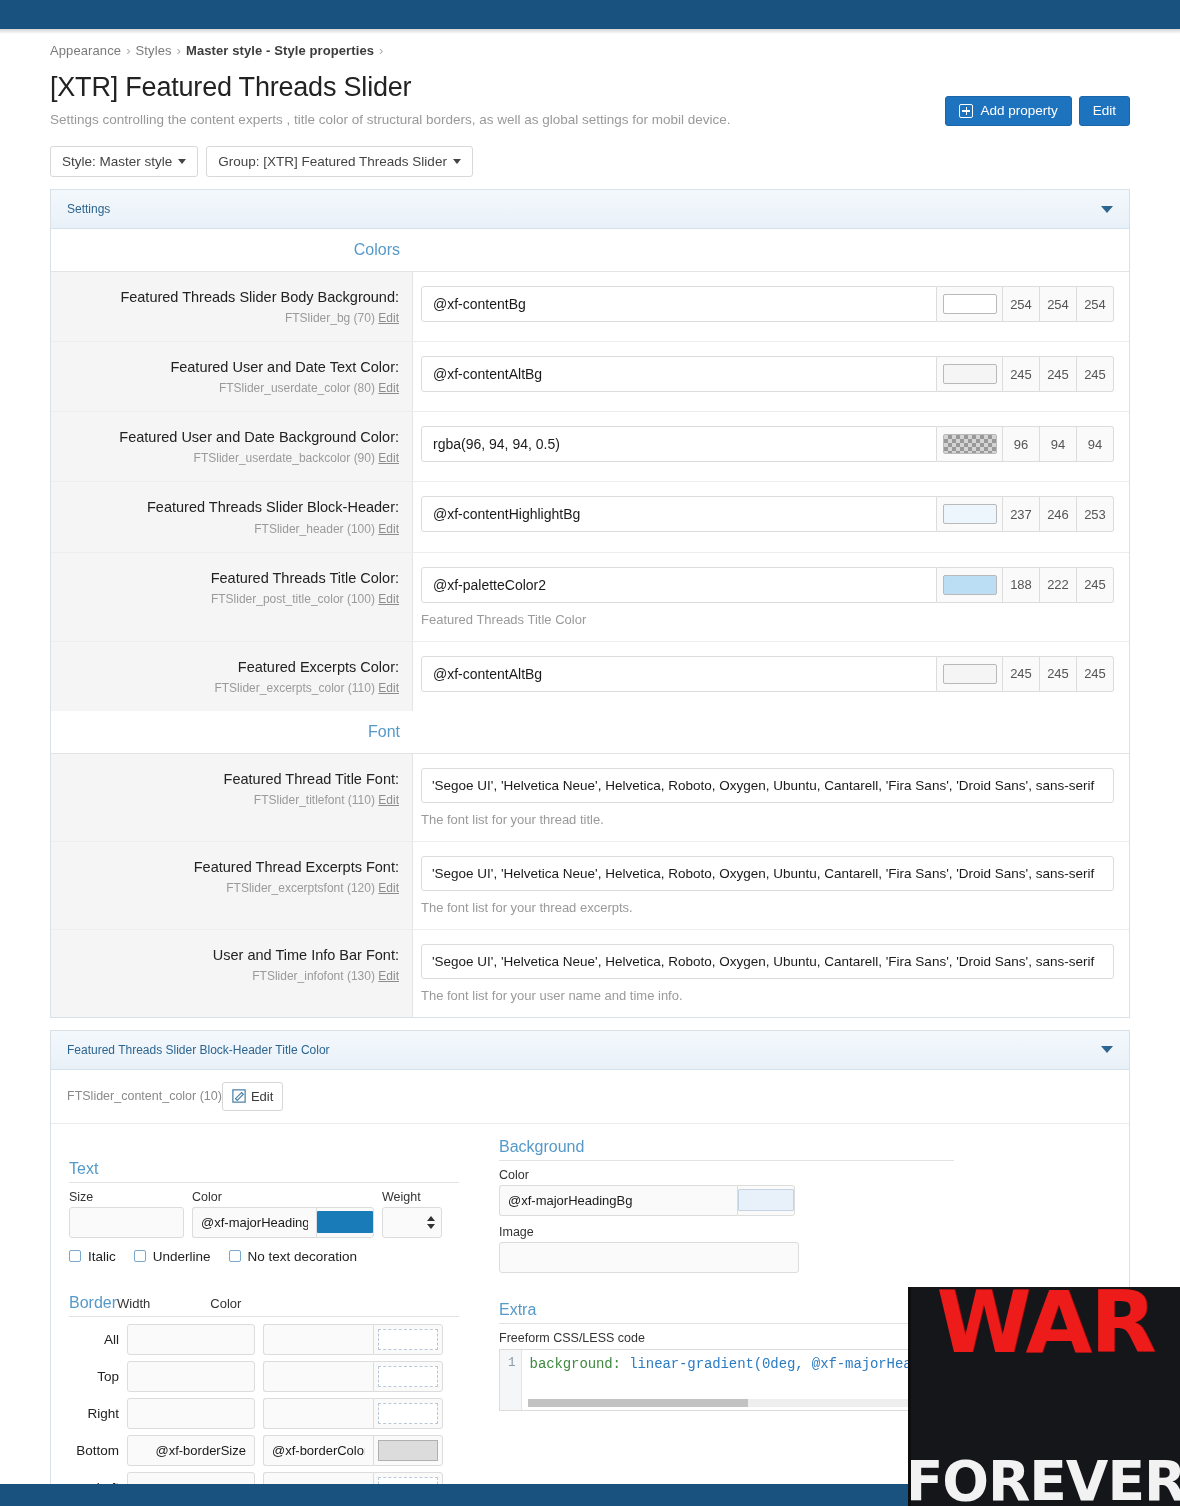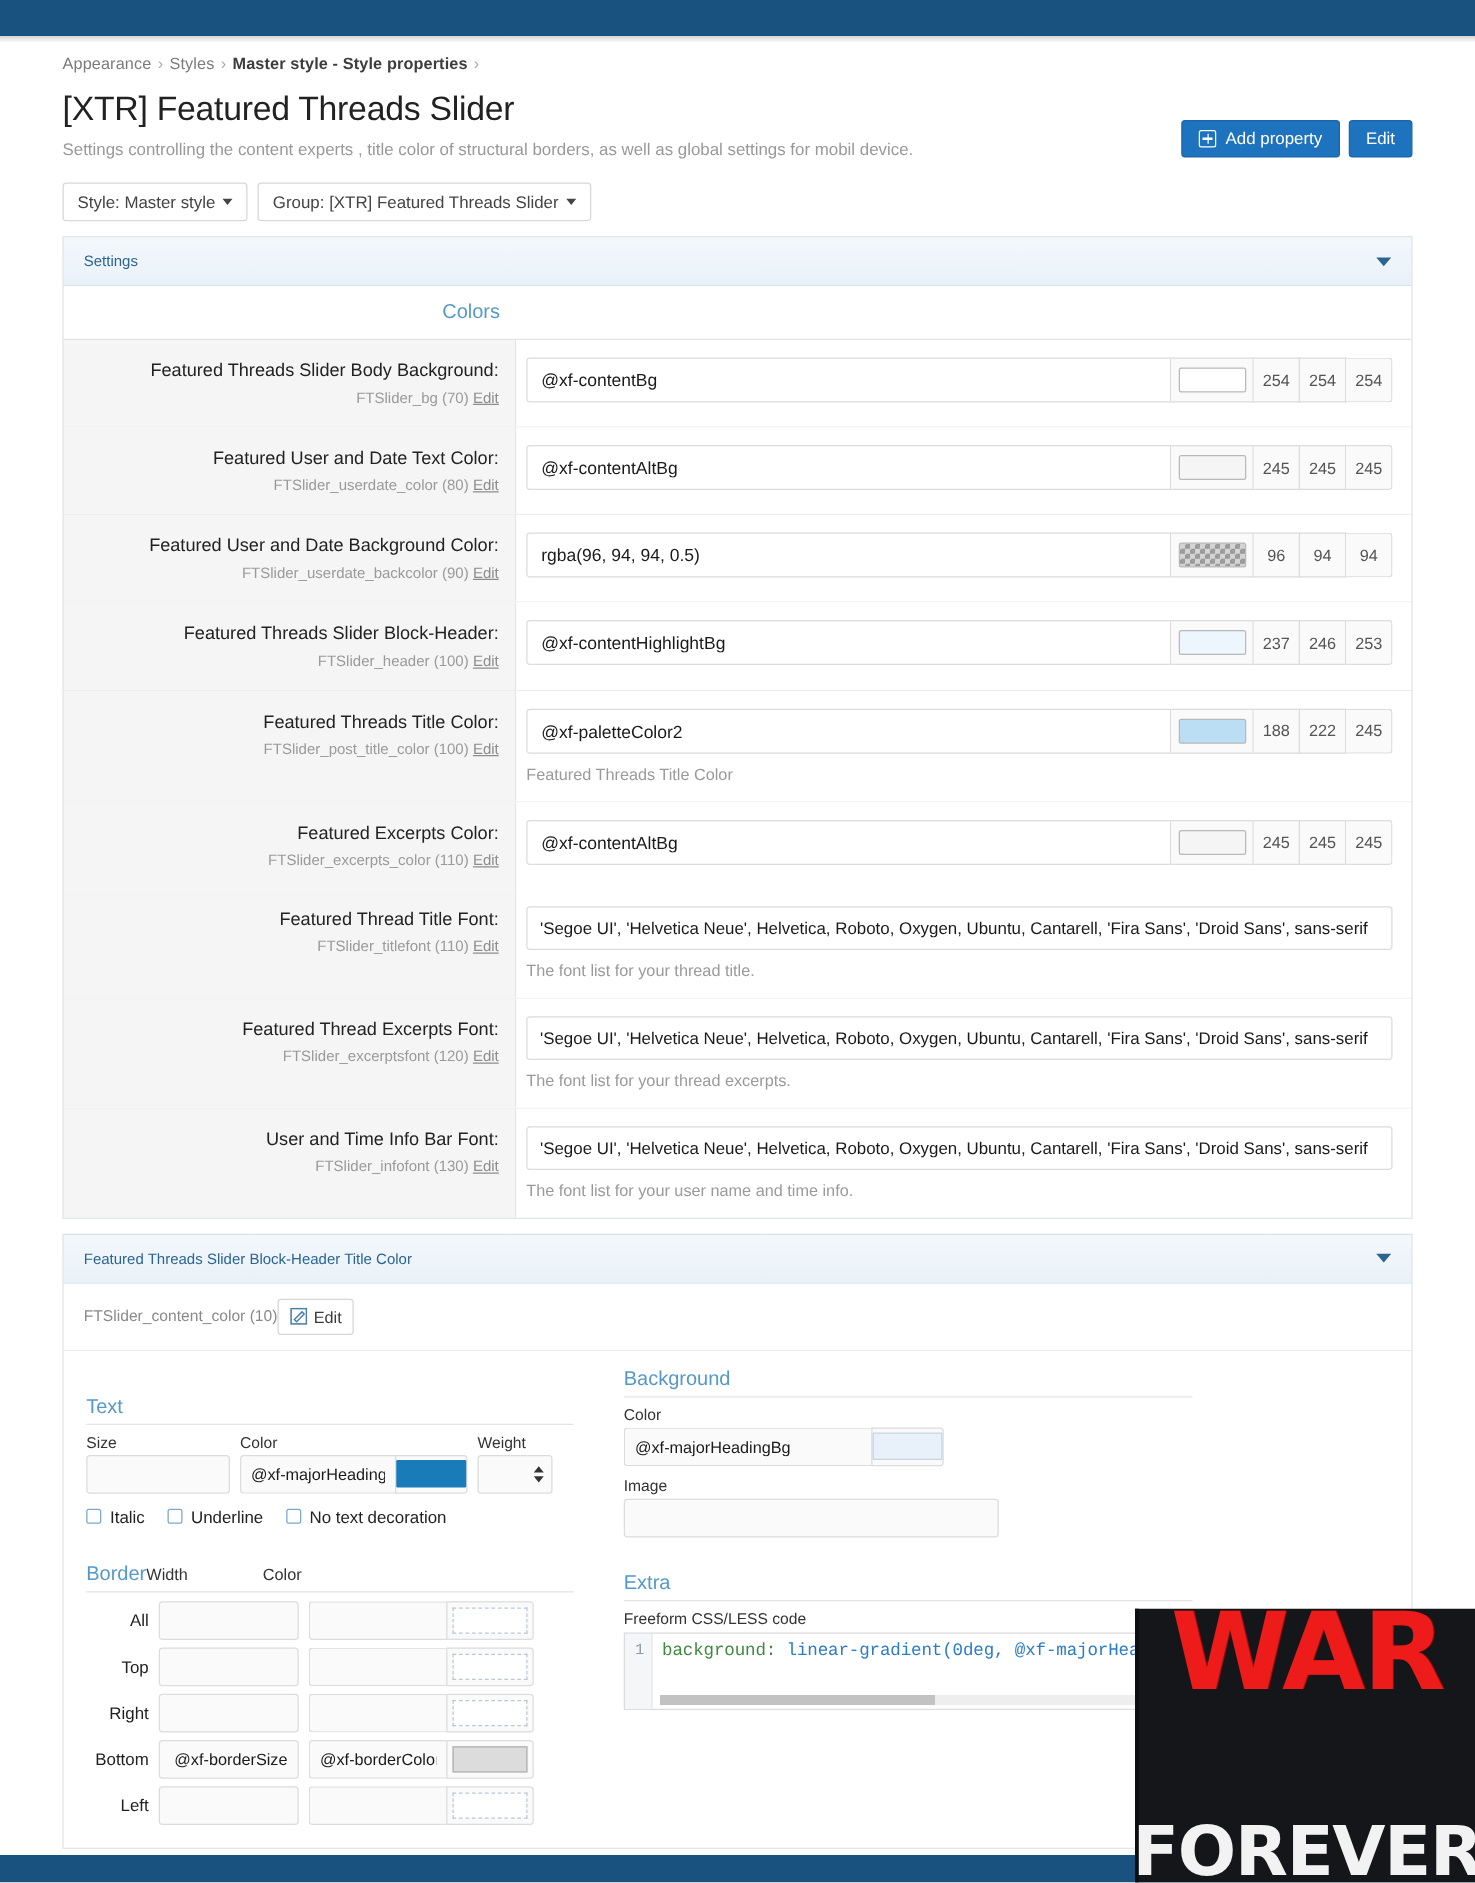--- a/index.html
+++ b/index.html
@@ -216,21 +216,21 @@
   .bg-sw-cell {
     width:64px;border:1px solid #dcdcdc;border-radius:0 3px 3px 0;background:#fafafa;
     display:flex;align-items:center;justify-content:center;
   }
   .bg-sw-cell .sw { width:56px;height:22px;border:1px solid #c4d4e4;border-radius:1px;background:#eaf2fa; }
 
   
   .border-table { margin-top:2px; }
   .btr { display:flex; align-items:center; gap:8px; margin-bottom:6px; }
   .btr .rl { width:50px; text-align:right; font-size:13.5px; color:#222; }
-  .btr .w { width:112px; }
+  .btr .w { width:128px; }
   .btr .c { width:110px; }
   .btr .sw-cell {
     width:70px; border:1px solid #dcdcdc; border-radius:0 3px 3px 0;
     background:#fafafa; display:flex; align-items:center; justify-content:center;
     height:31px;
   }
   .btr .c .mini-input { border-radius:3px 0 0 3px; border-right:none; }
   .bt-pair { display:flex; }
   .sw-dashed { width:60px;height:21px;border:1px dashed #b9c7d6;background:#fff; }
   .sw-grey { width:60px;height:21px;border:1px solid #b0b0b0;background:#dcdcdc; }
@@ -421,20 +421,24 @@
               <span class="swatch" style="background:#f5f5f5;"></span>
             </div>
             <div class="rgb-cell">245</div>
             <div class="rgb-cell">245</div>
             <div class="rgb-cell">245</div>
           </div>
         </div>
       </div>
     </div>
 
+  <div class="form-subheader">
+    <div class="sh-label">Font</div>
+    <div class="sh-rest"></div>
+  </div>
 
   <div id="font-rows">
       <div class="form-row">
         <div class="fr-label">
           <div class="lbl-main">Featured Thread Title Font:</div>
           <div class="lbl-sub"><span>FTSlider_titlefont (110)</span> <a href="#">Edit</a></div>
         </div>
         <div class="fr-input"><input class="text-input" value="'Segoe UI', 'Helvetica Neue', Helvetica, Roboto, Oxygen, Ubuntu, Cantarell, 'Fira Sans', 'Droid Sans', sans-serif" style=""><div class="field-hint">The font list for your thread title.</div></div>
       </div>
       <div class="form-row">
@@ -576,21 +580,21 @@
                 </div>
               </div>
             </div>
           </div>
       </div>
 
       <div class="ed-col-right">
         <div class="grp-title">Background</div>
 
         <div class="mini-label">Color</div>
-        <div class="bg-color-row" style="width:256px">
+        <div class="bg-color-row" style="width:296px">
           <input class="mini-input" value="@xf-majorHeadingBg" style="">
           <div class="bg-sw-cell">
             <span class="sw" id="bg-color-sw" style="background: rgb(232, 241, 250);"></span>
           </div>
         </div>
 
         <div class="mini-label" style="margin-top:9px">Image</div>
         <div style="width:300px">
           <input class="mini-input" value="" style="">
         </div>

